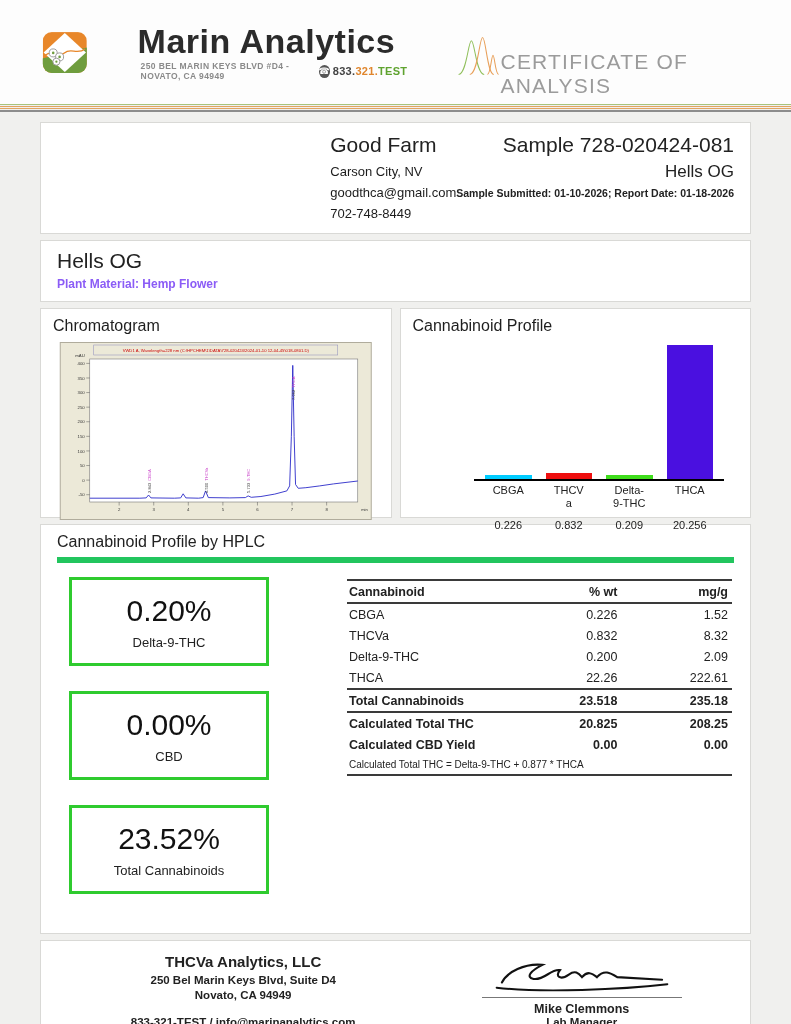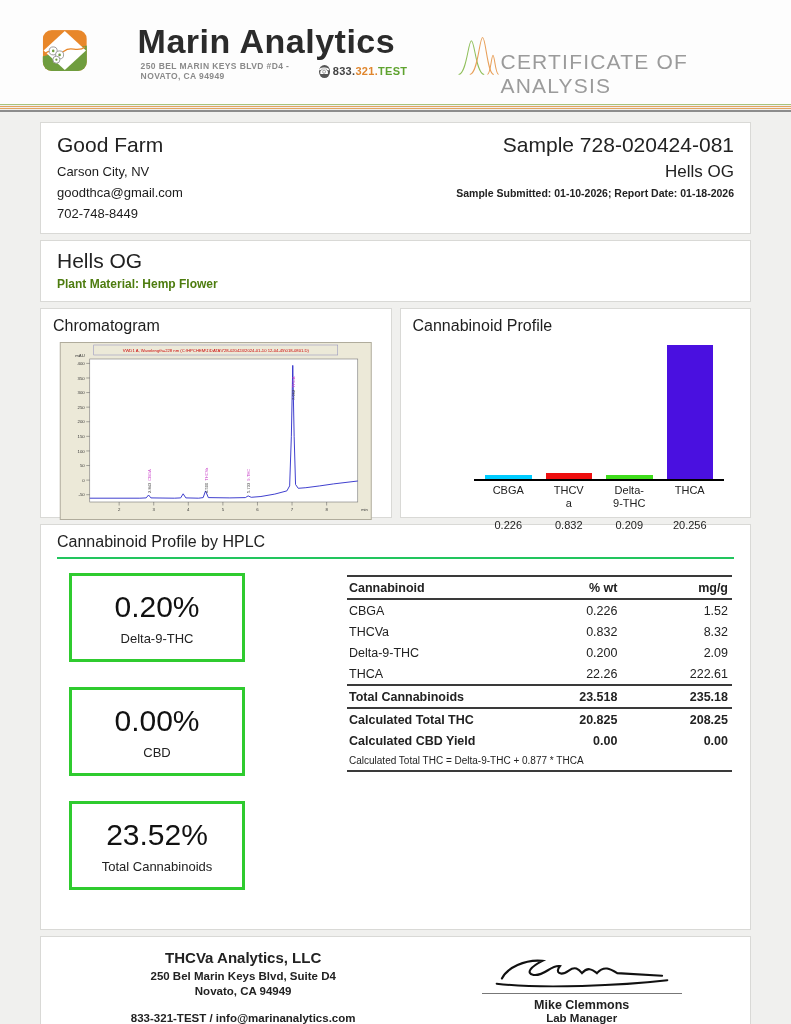--- a/index.html
+++ b/index.html
@@ -1,21 +1,21 @@
 <!DOCTYPE html>
 <html><head>
 <meta charset="utf-8">
 <style>
   * { margin:0; padding:0; box-sizing:border-box; }
   html,body { width:791px; height:1024px; }
   body { background:#f0f0ee; font-family:"Liberation Sans", sans-serif; color:#222; overflow:hidden; }
 
   
   .header { background:#fdfdfd; padding:24px 36px 6px 42px; display:flex; justify-content:space-between; align-items:flex-start; }
-  .header-left { display:flex; align-items:flex-start;gap:44px; }
+  .header-left { display:flex; align-items:center;gap:44px; }
   .logo { width:57px; height:53px; margin-right:6px; }
   .brand-block { display:flex; flex-direction:column; }
   .brand-row { display:flex; align-items:flex-end; }
   .brand-title { font-size:34px; font-weight:bold; color:#2b2b2b; letter-spacing:0.5px; line-height:1; }
   .addr-row { display:flex; align-items:center; margin-top:3px; margin-left:3px; }
   .addr-text { font-size:8.5px; font-weight:bold; color:#8a8a8a; letter-spacing:0.4px; }
   .phone-icon { width:13px; height:13px; background:#555; border-radius:50%; color:#fff; font-size:9px; line-height:13px; text-align:center; margin:0 3px 0 8px; }
   .phone { font-size:11px; font-weight:bold; letter-spacing:0.3px; }
   .phone .p1 { color:#444; } .phone .p2 { color:#e0862e; } .phone .p3 { color:#5fa32f; }
   .mini-peaks { margin-left:6px; align-self:flex-end; }
@@ -26,50 +26,50 @@
   .s1 { height:1px; background:#a9c47c; margin-bottom:1px; }
   .s2 { height:1px; background:#e2a560; margin-bottom:1px; }
   .s3 { height:1px; background:#e2a560; margin-bottom:1px; }
   .s4 { height:2px; background:#8c8c8c; }
 
   
   .page { padding:10px 40px 0 40px; }
   .card { background:#fff; border:1px solid #d9d9d6; margin-bottom:6px; }
 
   
-  .info-card { display:flex; justify-content:space-between; padding:10px 16px 12px 16px;gap:40px; }
+  .info-card { display:flex; justify-content:flex-end; padding:10px 16px 12px 16px; }
   .client-name { font-size:21px; margin-bottom:7px; }
   .client-line { font-size:13px; margin-bottom:6px; color:#1c1c1c; }
   .sample-block { text-align:right; }
   .sample-id { font-size:21px; margin-bottom:5px; }
   .sample-strain { font-size:17px; margin-bottom:5px; }
   .sample-dates { font-size:10.5px; font-weight:bold; }
 
   .strain-card { padding:8px 16px 10px 16px; }
   .strain-name { font-size:21px; margin-bottom:4px; }
-  .strain-material { font-size:12px; font-weight:bold; color:#4d7c0f; }
+  .strain-material { font-size:12px; font-weight:bold; color:#8b5cf6; }
 
   .chart-row { display:flex; gap:8px; }
   .chart-row .card { flex:1; padding:8px 12px 10px 12px; margin-bottom:6px; height:210px; }
   .section-heading { font-size:16px; color:#1e1e1e; margin-bottom:7px; }
 
   
   .bar-chart { width:250px; margin:8px 14px 0 auto; }
   .bars-row { display:flex; align-items:flex-end; justify-content:center; height:138px; border-bottom:2px solid #000; padding:0 4px; }
   .bars-row .bar { width:47px; margin:0 7px; }
   .labels-row,.values-row { display:flex; justify-content:center; padding:0 4px; }
   .labels-row .lbl { width:47px; margin:0 7px; text-align:center; font-size:11px; line-height:1.15; padding-top:3px; }
   .values-row .val { width:47px; margin:0 7px; text-align:center; font-size:11px; padding-top:10px; }
 
   
   .hplc-card { padding:8px 16px 14px 16px; }
-  .hplc-heading { font-size:16px; padding-bottom:6px; border-bottom:2px solid #22c55e; margin-bottom:14px; }
+  .hplc-heading { font-size:16px; padding-bottom:6px; border-bottom:6px solid #22c55e; margin-bottom:14px; }
   .hplc-content { display:flex; }
   .boxes-col { width:290px; padding-left:12px; }
-  .result-box { width:176px; border:3px solid #2fcb2f; background:#fff; text-align:center; padding:14px 6px 13px 6px; margin-bottom:25px; }
+  .result-box { width:200px; border:3px solid #2fcb2f; background:#fff; text-align:center; padding:14px 6px 13px 6px; margin-bottom:25px; }
   .box-value { font-size:30px; color:#111; }
   .box-label { font-size:13px; margin-top:7px; }
 
   .table-col { flex:1; padding-right:2px; }
   table.hplc { width:100%; border-collapse:collapse; border-top:2px solid #3a3a3a; font-size:12.5px; margin-top:2px; }
   table.hplc th { font-weight:bold; text-align:left; padding:4px 0 3px 2px; border-bottom:2px solid #3a3a3a; }
   table.hplc th.num, table.hplc td.num { text-align:right;margin-top:44px; }
   table.hplc th.c2, table.hplc td.c2 { padding-right:26px; }
   table.hplc th.c3, table.hplc td.c3 { padding-right:4px; }
   table.hplc td { padding:3.5px 0 3.5px 2px; }

